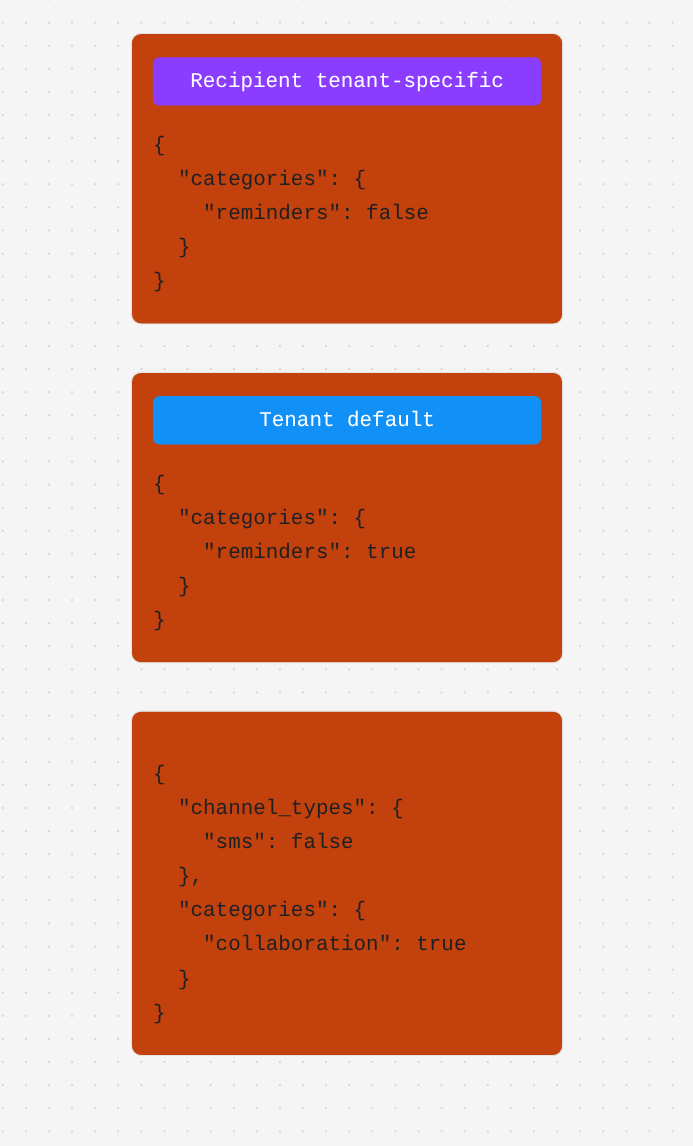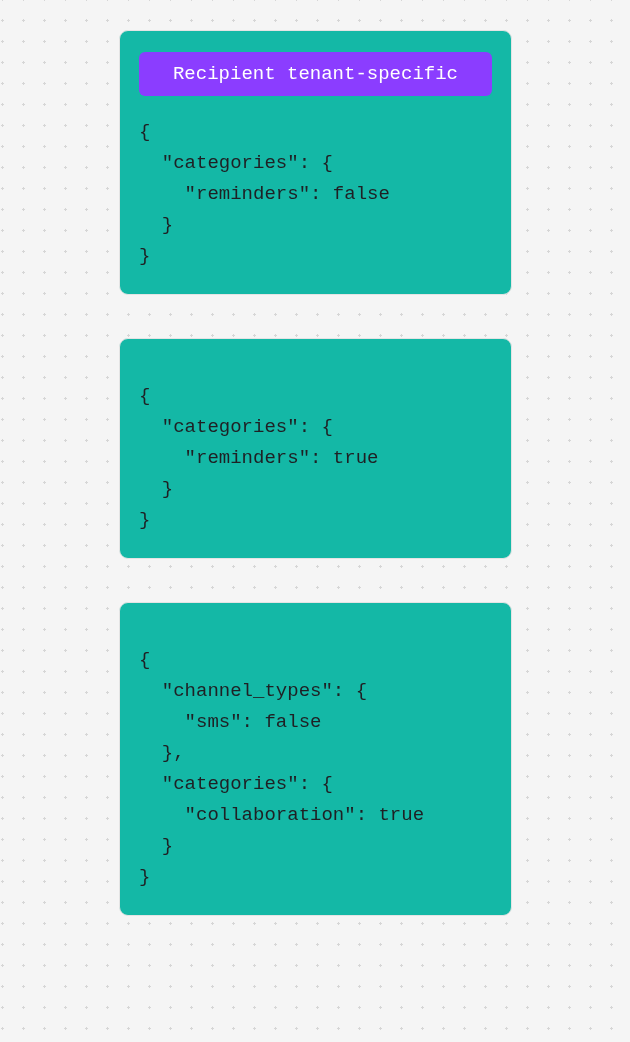--- a/index.html
+++ b/index.html
@@ -25,21 +25,21 @@
     top: 30px;
     width: 393px;
     display: flex;
     flex-direction: column;
     gap: 43px;
   }
 
   .card {
     box-sizing: border-box;
     width: 393px;
-    background: #14b8a6;
+    background: #c2410c;
     border: 1px solid #e4e4e4;
     border-radius: 9px;
     padding: 21px 19px 22px 19px;
   }
 
   .badge {
     box-sizing: border-box;
     height: 44px;
     border-radius: 6px;
     display: flex;
@@ -73,18 +73,19 @@
 </style>
 </head>
 <body>
 
 <div id="cards">
     <div class="card">
       <div class="badge" style="background-color: rgb(139, 61, 255); color: rgb(255, 255, 255);">Recipient tenant-specific</div>
       <pre class="code"><span class="ln">{</span><span class="ln">  "categories": {</span><span class="ln">    "reminders": false</span><span class="ln">  }</span><span class="ln">}</span></pre>
     </div>
     <div class="card">
+      <div class="badge" style="background-color: rgb(17, 144, 248); color: rgb(255, 255, 255);">Tenant default</div>
       <pre class="code"><span class="ln">{</span><span class="ln">  "categories": {</span><span class="ln">    "reminders": true</span><span class="ln">  }</span><span class="ln">}</span></pre>
     </div>
     <div class="card">
       <pre class="code"><span class="ln">{</span><span class="ln">  "channel_types": {</span><span class="ln">    "sms": false</span><span class="ln">  },</span><span class="ln">  "categories": {</span><span class="ln">    "collaboration": true</span><span class="ln">  }</span><span class="ln">}</span></pre>
     </div>
   </div>
 
 </body></html>

